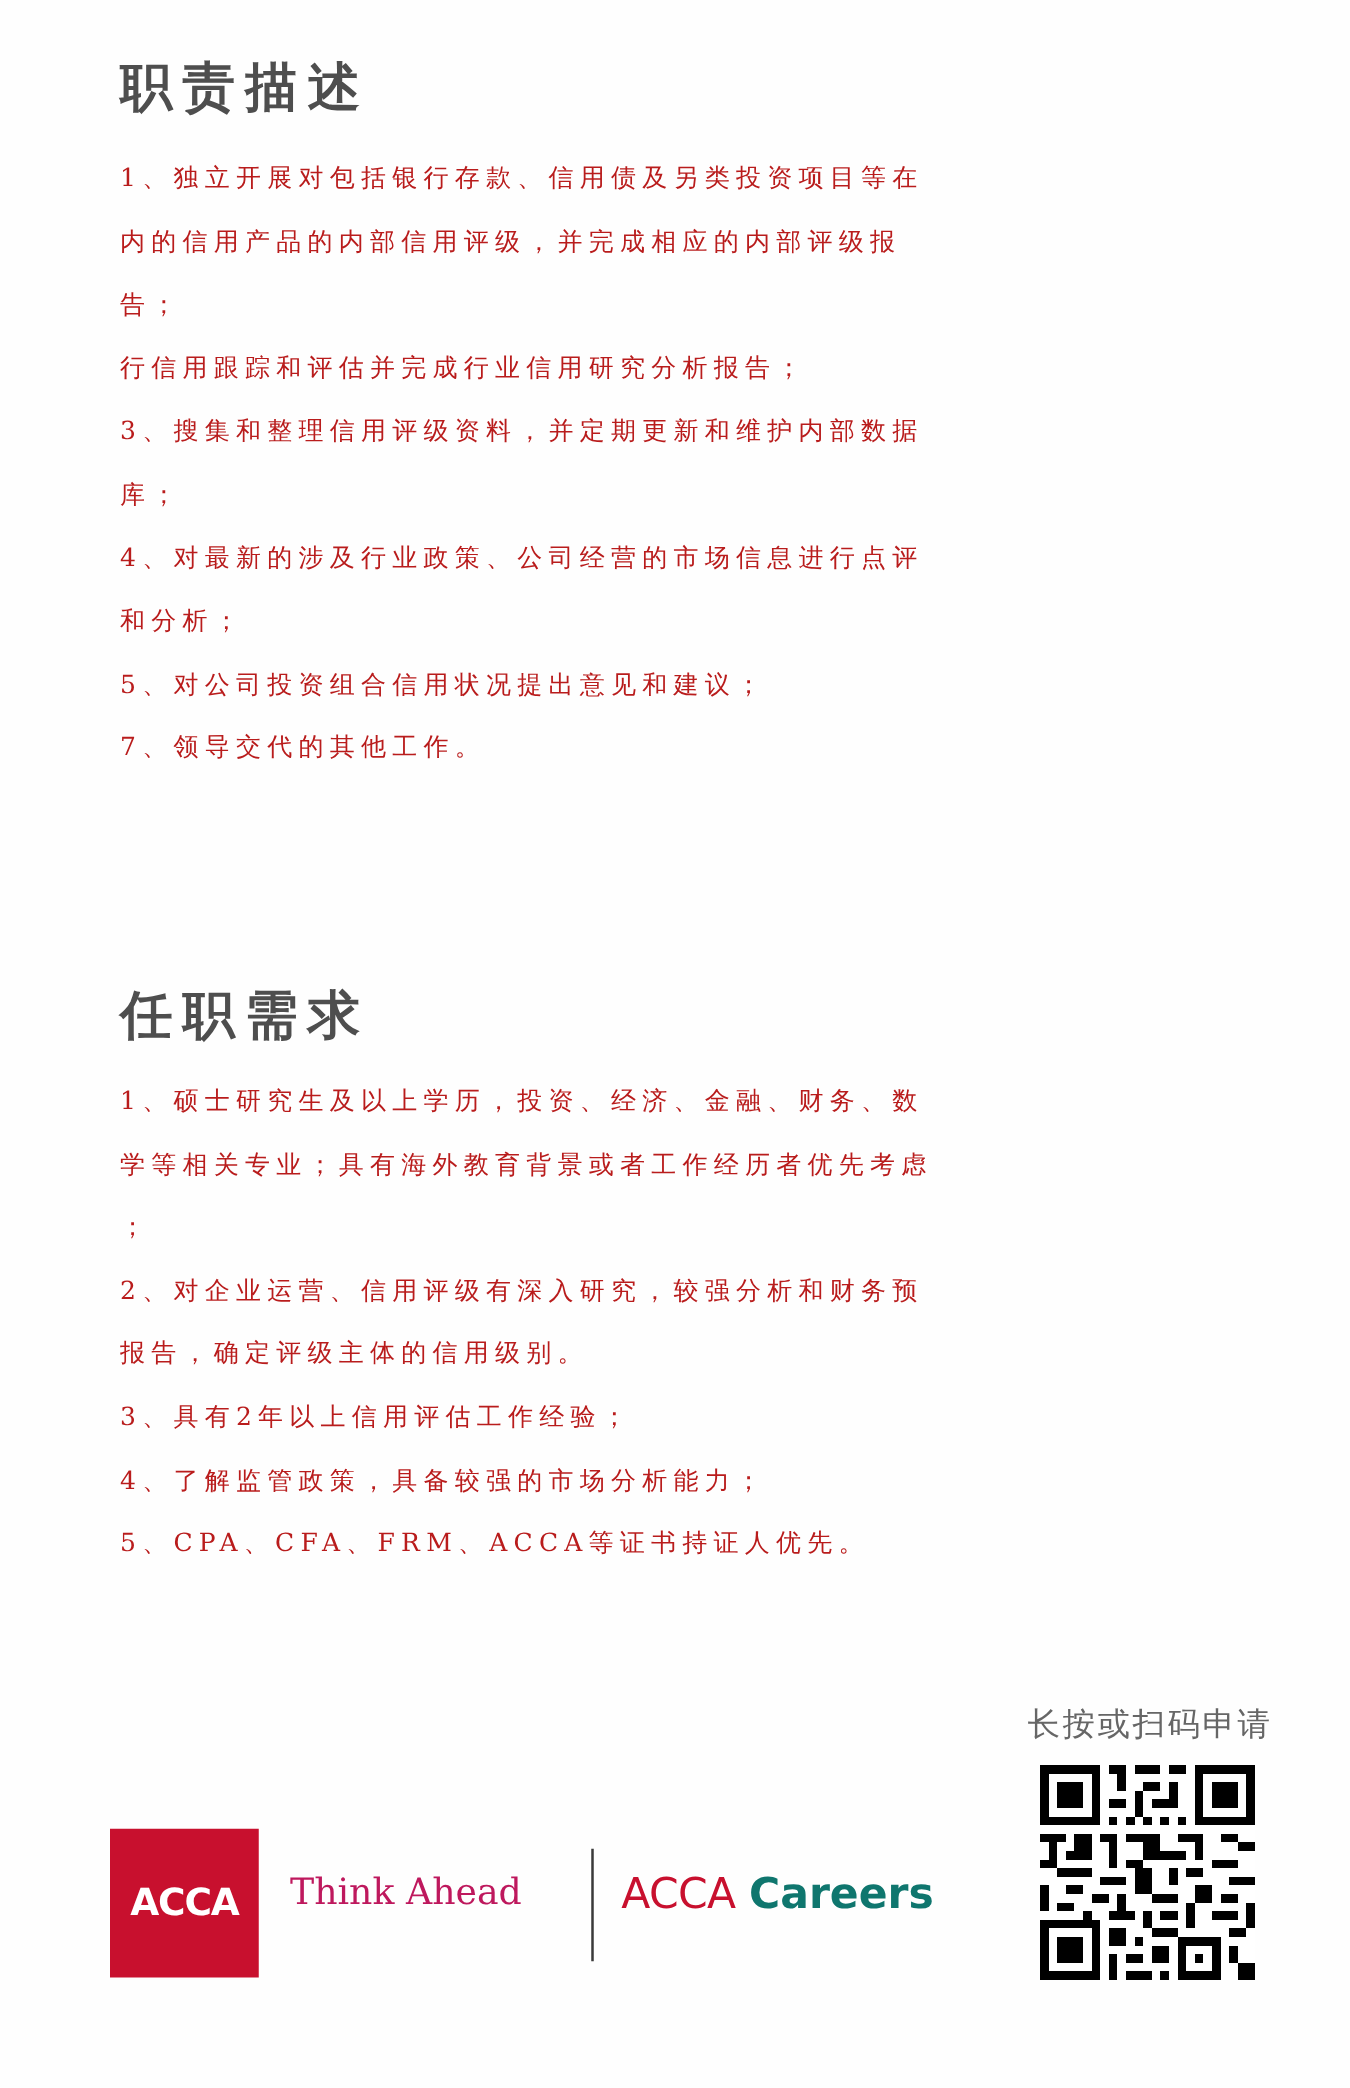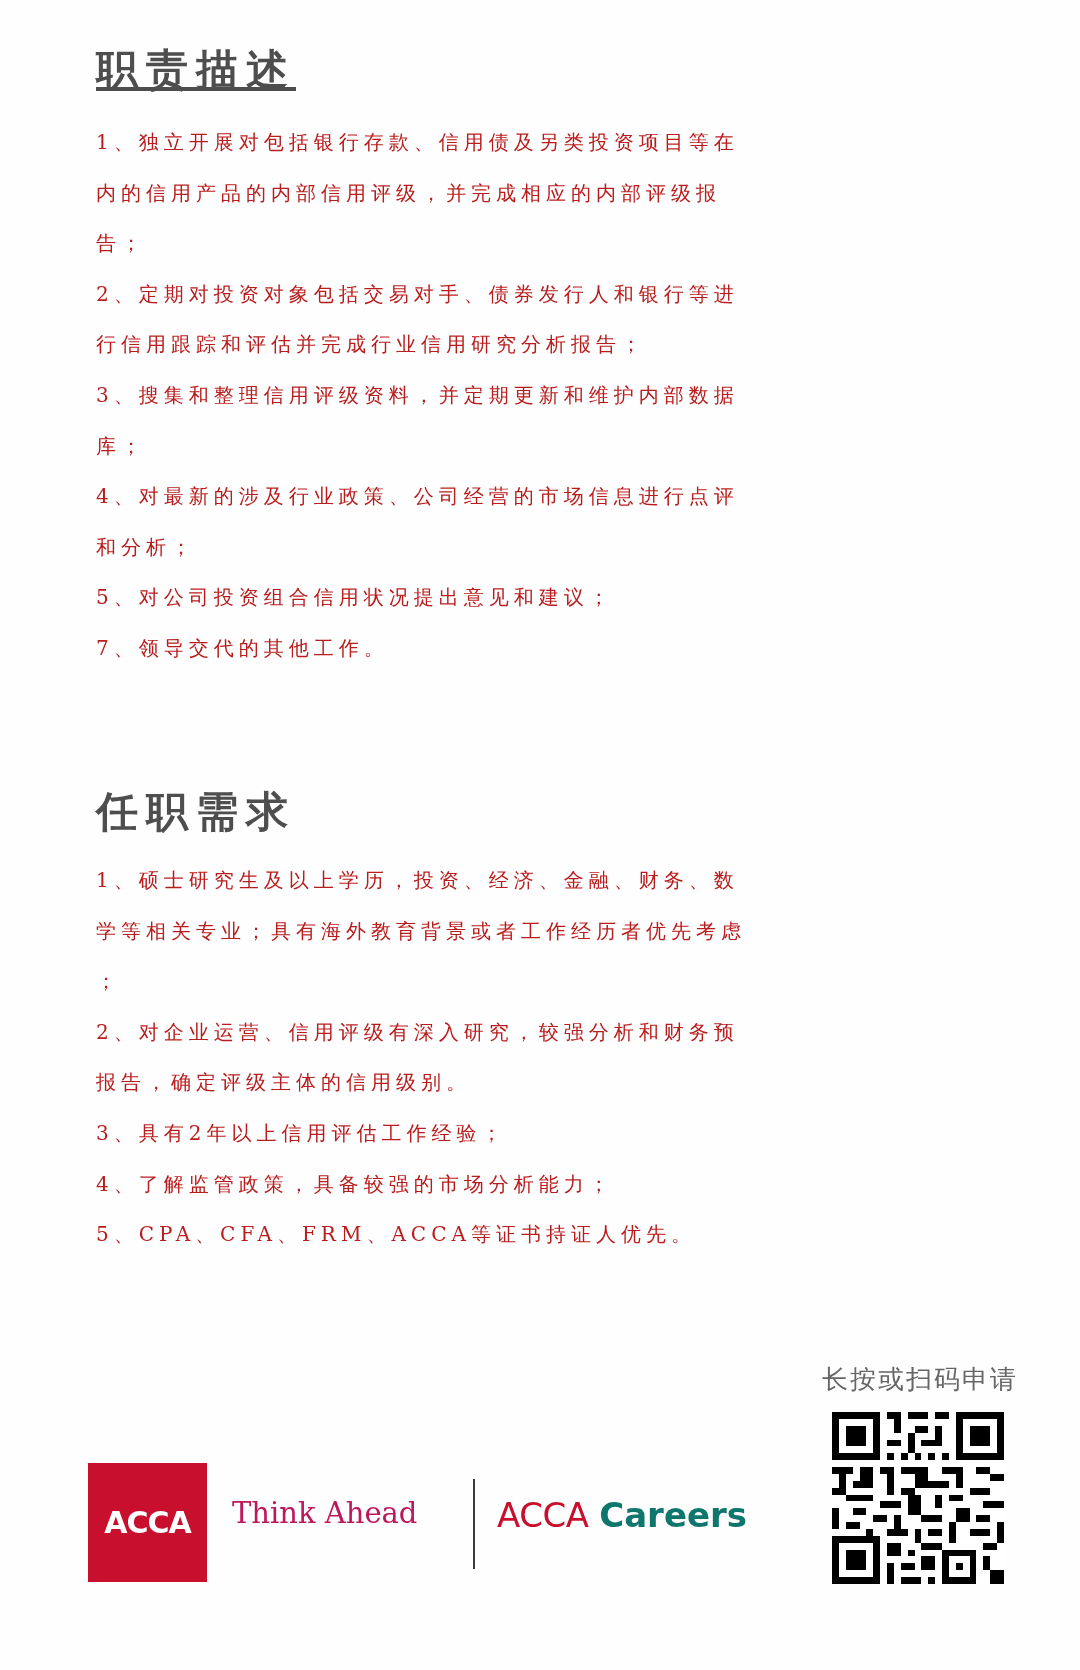--- a/index.html
+++ b/index.html
@@ -28,26 +28,25 @@
 
   .qr-caption { position:absolute; left:822px; top:1362px; font-size:26px; color:#666666; letter-spacing:2px;
                 white-space:nowrap; }
   .qr { position:absolute; left:832px; top:1412px; width:172px; height:172px; }
 </style>
 </head>
 <body>
 
 <div class="page">
 
-  <h2 class="section-title" style="top:46px;text-decoration:underline;">职责描述</h2>
+  <h2 class="section-title" style="top:46px;">职责描述</h2>
   <ul class="list" style="top:117px;">
     <li class="line">1、独立开展对包括银行存款、信用债及另类投资项目等在</li>
     <li class="line">内的信用产品的内部信用评级，并完成相应的内部评级报</li>
     <li class="line">告；</li>
-    <li class="line">2、定期对投资对象包括交易对手、债券发行人和银行等进</li>
     <li class="line">行信用跟踪和评估并完成行业信用研究分析报告；</li>
     <li class="line">3、搜集和整理信用评级资料，并定期更新和维护内部数据</li>
     <li class="line">库；</li>
     <li class="line">4、对最新的涉及行业政策、公司经营的市场信息进行点评</li>
     <li class="line">和分析；</li>
     <li class="line">5、对公司投资组合信用状况提出意见和建议；</li>
     <li class="line">7、领导交代的其他工作。</li>
   </ul>
 
   <h2 class="section-title" style="top:788px;">任职需求</h2>

